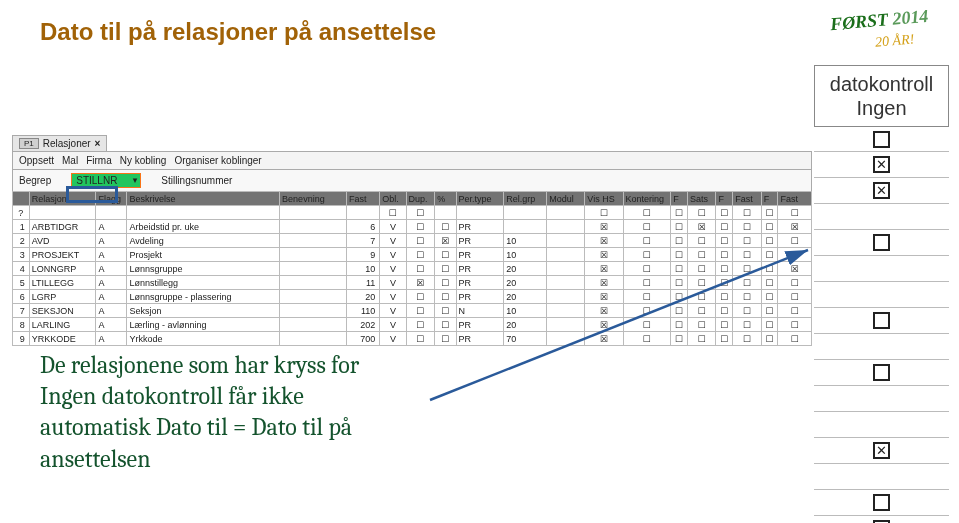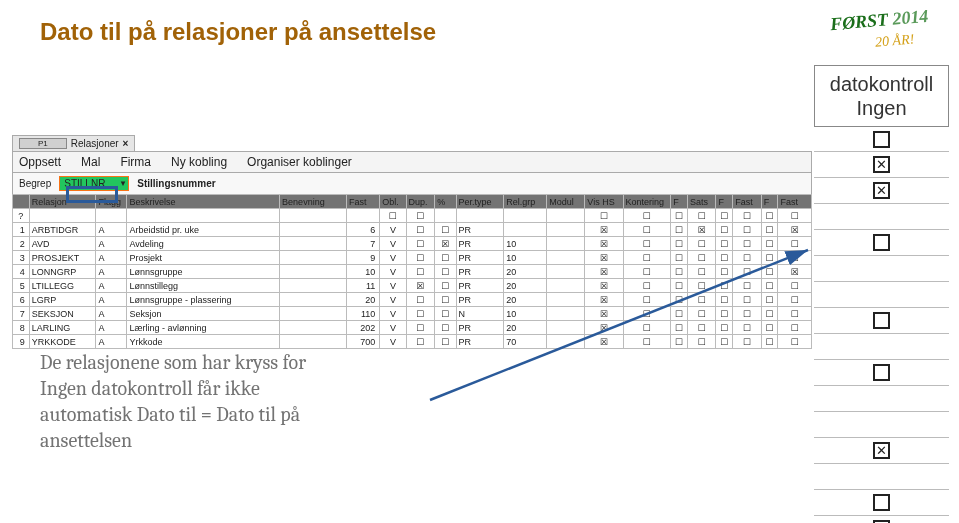--- a/index.html
+++ b/index.html
@@ -111,31 +111,31 @@
   }
   .apptab .closebtn {
     font-weight: bold;
     cursor: pointer;
   }
   .toolbar {
     background: #f4f4f4;
     border: 1px solid #aaa;
     padding: 3px 6px;
     display: flex;
-    gap: 20px;
-    font-size: 12px;
+    gap: 8px;
+    font-size: 10px;
   }
   .begrep-row {
     background: #f8f8f8;
     border-left: 1px solid #aaa;
     border-right: 1px solid #aaa;
     padding: 3px 6px;
     display: flex;
     align-items: center;
-    gap: 8px;
+    gap: 20px;
     font-size: 10px;
   }
   .begrep-row .dd {
     border: 1px solid #f97316;
     padding: 1px 18px 1px 4px;
     position: relative;
     background: #22c55e;
     min-width: 70px;
   }
   .begrep-row .dd::after {
@@ -181,22 +181,22 @@
     width: 959px; height: 523px;
     pointer-events: none;
     z-index: 4;
   }
   .note {
     position: absolute;
     left: 40px;
     top: 350px;
     width: 390px;
     font-family: Cambria, "Times New Roman", serif;
-    font-size: 20px;
-    color: #737373;
+    font-size: 24px;
+    color: #14532d;
     line-height: 1.3;
   }
 </style>
 </head>
 <body>
 
 <div class="title">Dato til på relasjoner på ansettelse</div>
 
 <div class="logo">
   <span class="logo-top"><span>FØRST</span> <span class="logo-year">2014</span></span><br>
@@ -241,35 +241,35 @@
         <span class="chk"></span>
       </div>
       <div class="right-row">
         <span class="chk"></span>
       </div>
     </div>
 </div>
 
 <div class="app">
   <div class="apptab">
-    <span style="background:#d0d0d0;border:1px solid #888;padding:0 18px;font-size:8px;">P1</span>
+    <span style="background:#d0d0d0;border:1px solid #888;padding:0 4px;font-size:8px;">P1</span>
     <span>Relasjoner</span>
     <span class="closebtn">×</span>
   </div>
   <div class="toolbar" id="toolbar">
       <span>Oppsett</span>
       <span>Mal</span>
       <span>Firma</span>
       <span>Ny kobling</span>
       <span>Organiser koblinger</span>
     </div>
   <div class="begrep-row">
     <span>Begrep</span>
     <span class="dd">STILLNR</span>
-    <span style="font-weight:bold;">Stillingsnummer</span>
+    <span style="font-weight:normal;">Stillingsnummer</span>
   </div>
   <table class="grid" id="grid">
       <colgroup>
         <col style="width: 14px;">
         <col style="width: 56px;">
         <col style="width: 26px;">
         <col style="width: 128px;">
         <col style="width: 56px;">
         <col style="width: 28px;">
         <col style="width: 22px;">

